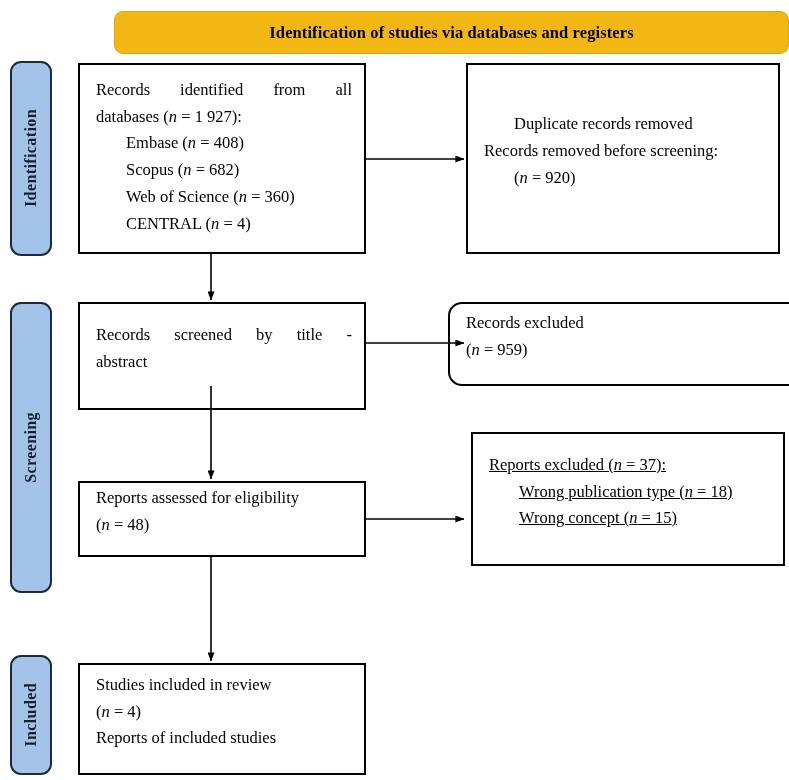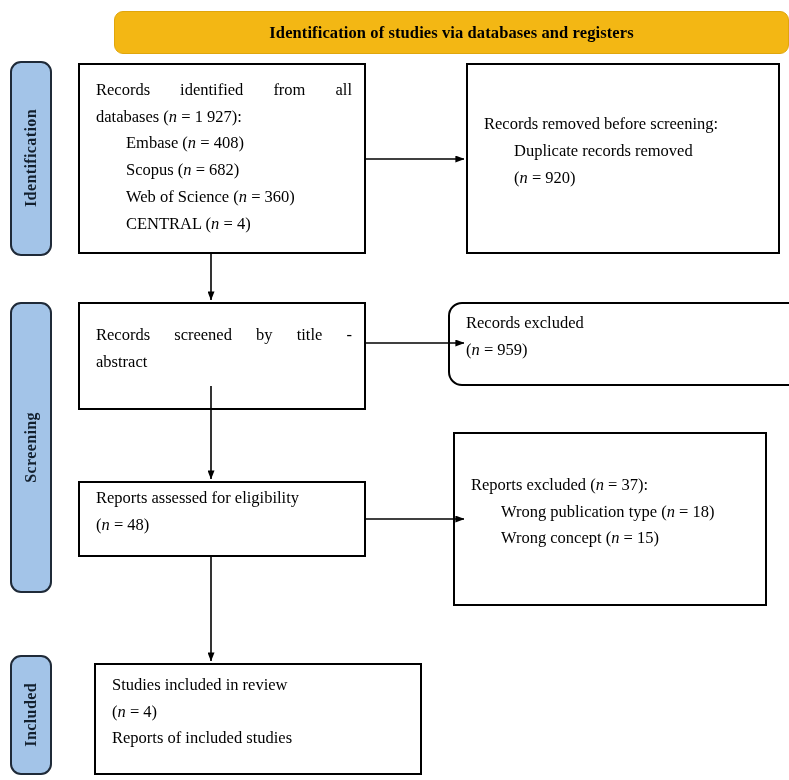--- a/index.html
+++ b/index.html
@@ -99,22 +99,22 @@
   }
   .indent-1 { padding-left: 30px; }
   .italic-n { font-style: italic; }
 
   
   #box-identified  { left: 78px;  top: 63px;  width: 288px; height: 191px; }
   #box-removed     { left: 466px; top: 63px;  width: 314px; height: 191px; }
   #box-screened    { left: 78px;  top: 302px; width: 288px; height: 108px;  }
   #box-excluded    { left: 448px; top: 302px; width: 378px; height: 84px; border-radius: 14px;  }
   #box-eligibility { left: 78px;  top: 481px; width: 288px; height: 76px;  }
-  #box-rep-excl    { left: 453px; top: 432px; width: 314px; height: 174px; }
-  #box-included    { left: 94px;  top: 663px; width: 328px; height: 112px; }
+  #box-rep-excl    { left: 471px; top: 432px; width: 314px; height: 134px; text-decoration: underline; }
+  #box-included    { left: 78px;  top: 663px; width: 288px; height: 112px; }
 
   #box-identified  { padding-top: 12px; justify-content: flex-start; }
   #box-removed     { justify-content: center; }
   #box-rep-excl    { justify-content: center; }
   #box-included    { justify-content: center; }
 
   
   #connectors {
     position: absolute;
     left: 0;
@@ -148,22 +148,22 @@
   <div class="flow-box" id="box-identified">
     <div class="box-line wrapline">Records identified from all</div>
     <div class="box-line"><span>databases (</span><span class="italic-n">n</span><span> = 1 927):</span></div>
     <div class="box-line indent-1"><span>Embase</span><span> (</span><span class="italic-n">n</span><span> = </span><span>408</span><span>)</span></div>
     <div class="box-line indent-1"><span>Scopus</span><span> (</span><span class="italic-n">n</span><span> = </span><span>682</span><span>)</span></div>
     <div class="box-line indent-1"><span>Web of Science</span><span> (</span><span class="italic-n">n</span><span> = </span><span>360</span><span>)</span></div>
     <div class="box-line indent-1"><span>CENTRAL</span><span> (</span><span class="italic-n">n</span><span> = </span><span>4</span><span>)</span></div>
   </div>
 
   <div class="flow-box" id="box-removed">
+    <div class="box-line indent-1">Duplicate records removed</div>
     <div class="box-line">Records removed before screening:</div>
-    <div class="box-line indent-1">Duplicate records removed</div>
     <div class="box-line indent-1"><span>(</span><span class="italic-n">n</span><span> = 920)</span></div>
   </div>
 
   <div class="flow-box" id="box-screened">
     <div class="box-line wrapline">Records screened by title -</div>
     <div class="box-line">abstract</div>
   </div>
 
   <div class="flow-box" id="box-excluded">
     <div class="box-line">Records excluded</div>

